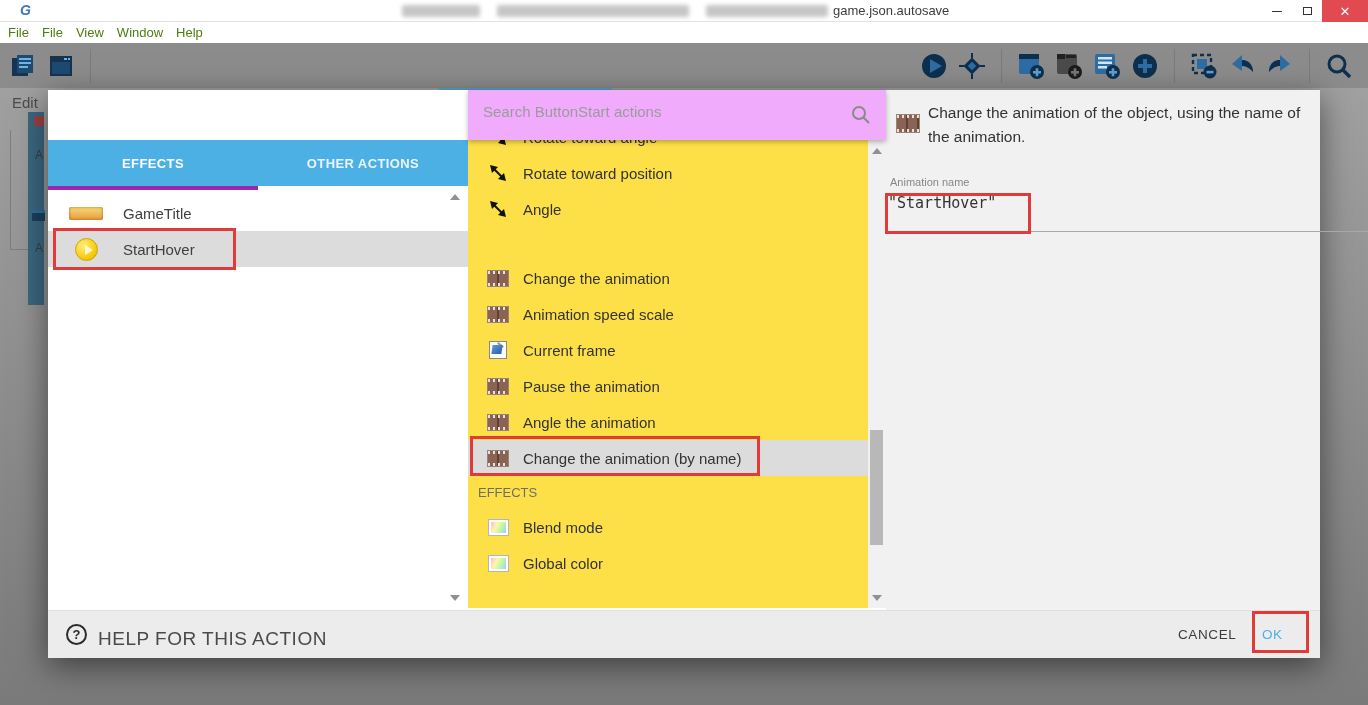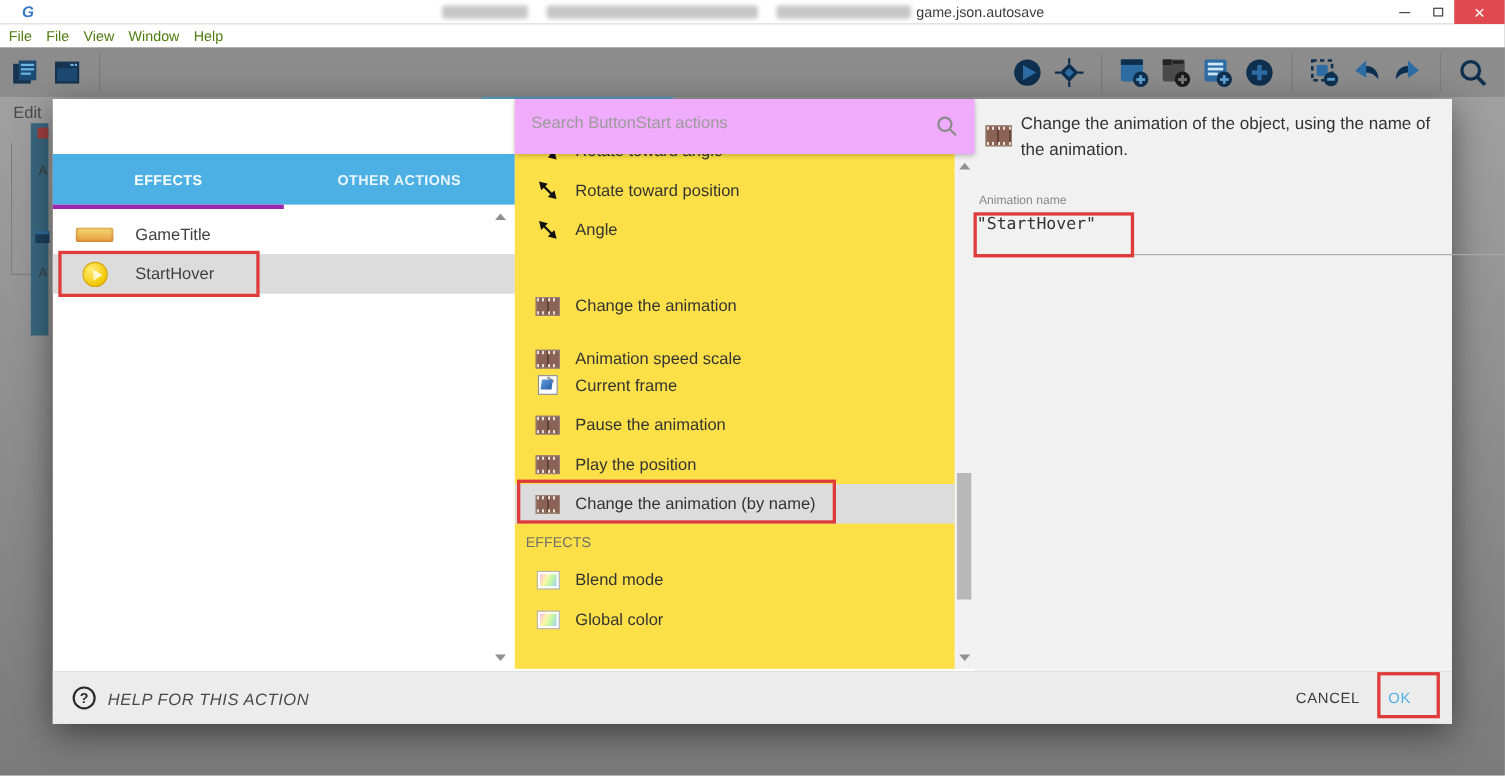--- a/index.html
+++ b/index.html
@@ -95,21 +95,21 @@
   .r-panel { position:absolute; left:838px; top:0; width:434px; height:520px; background:#f1f1f1; }
   .r-desc-icon { position:absolute; left:10px; top:24px; }
   .r-desc { position:absolute; left:42px; top:11px; width:382px; font-size:15.5px; line-height:1.55; color:#333; }
   .r-field-label { position:absolute; left:4px; top:86px; font-size:11px; color:#878787; }
   .r-field-value { position:absolute; left:2px; top:104px; width:340px; border:none; outline:none; background:transparent; font-family:"DejaVu Sans Mono",monospace; font-size:15px; color:#333; }
   .r-underline { position:absolute; left:0; top:141px; width:1178px; border-top:1px solid #a8a8a8; }
 
   
   .footer { position:absolute; left:0; top:520px; width:1272px; height:48px; background:#ececec; border-top:1px solid #e0e0e0; }
   .help-circle { position:absolute; left:18px; top:13px; width:21px; height:21px; border:2px solid #2b2b2b; border-radius:50%; display:flex; align-items:center; justify-content:center; font-size:13px; font-weight:bold; color:#2b2b2b; }
-  .help-label { position:absolute; left:50px; top:17px; font-size:15px; letter-spacing:.5px; color:#4a4a4a;font-style:italic; }
+  .help-label { position:absolute; left:50px; top:17px; font-size:19px; letter-spacing:.5px; color:#4a4a4a; }
   .cancel-btn { position:absolute; left:1130px; top:16px; font-size:13.5px; letter-spacing:.6px; color:#3c3c3c; cursor:pointer; }
   .ok-btn { position:absolute; left:1214px; top:16px; font-size:13.5px; letter-spacing:.6px; color:#4db0e8; cursor:pointer; }
 
   
   .anno { position:absolute; border:3px solid #df3b3b; z-index:20; pointer-events:none; }
   .anno-object { left:53px; top:228px; width:183px; height:42px; }
   .anno-action { left:470px; top:436px; width:290px; height:40px; }
   .anno-field { left:885px; top:193px; width:146px; height:41px; }
   .anno-ok { left:1252px; top:611px; width:57px; height:42px; }
 
@@ -315,21 +315,21 @@
           </svg>
         </span>
       <span class="m-label">Angle</span>
     </div>
     <div class="m-row" style="top:170px">
       <span class="m-icon-wrap">
           <span class="film-icon"></span>
         </span>
       <span class="m-label">Change the animation</span>
     </div>
-    <div class="m-row" style="top:218px">
+    <div class="m-row" style="top:206px">
       <span class="m-icon-wrap">
           <span class="film-icon"></span>
         </span>
       <span class="m-label">Animation speed scale</span>
     </div>
     <div class="m-row" style="top:242px">
       <span class="m-icon-wrap">
           <span class="frame-icon"></span>
         </span>
       <span class="m-label">Current frame</span>
@@ -337,21 +337,21 @@
     <div class="m-row" style="top:278px">
       <span class="m-icon-wrap">
           <span class="film-icon"></span>
         </span>
       <span class="m-label">Pause the animation</span>
     </div>
     <div class="m-row" style="top:314px">
       <span class="m-icon-wrap">
           <span class="film-icon"></span>
         </span>
-      <span class="m-label">Play the position</span>
+      <span class="m-label">Angle the animation</span>
     </div>
     <div class="m-row selected" style="top:350px">
       <span class="m-icon-wrap">
           <span class="film-icon"></span>
         </span>
       <span class="m-label">Change the animation (by name)</span>
     </div>
     <div class="m-header" style="top:386px">EFFECTS</div>
     <div class="m-row" style="top:419px">
       <span class="m-icon-wrap">

